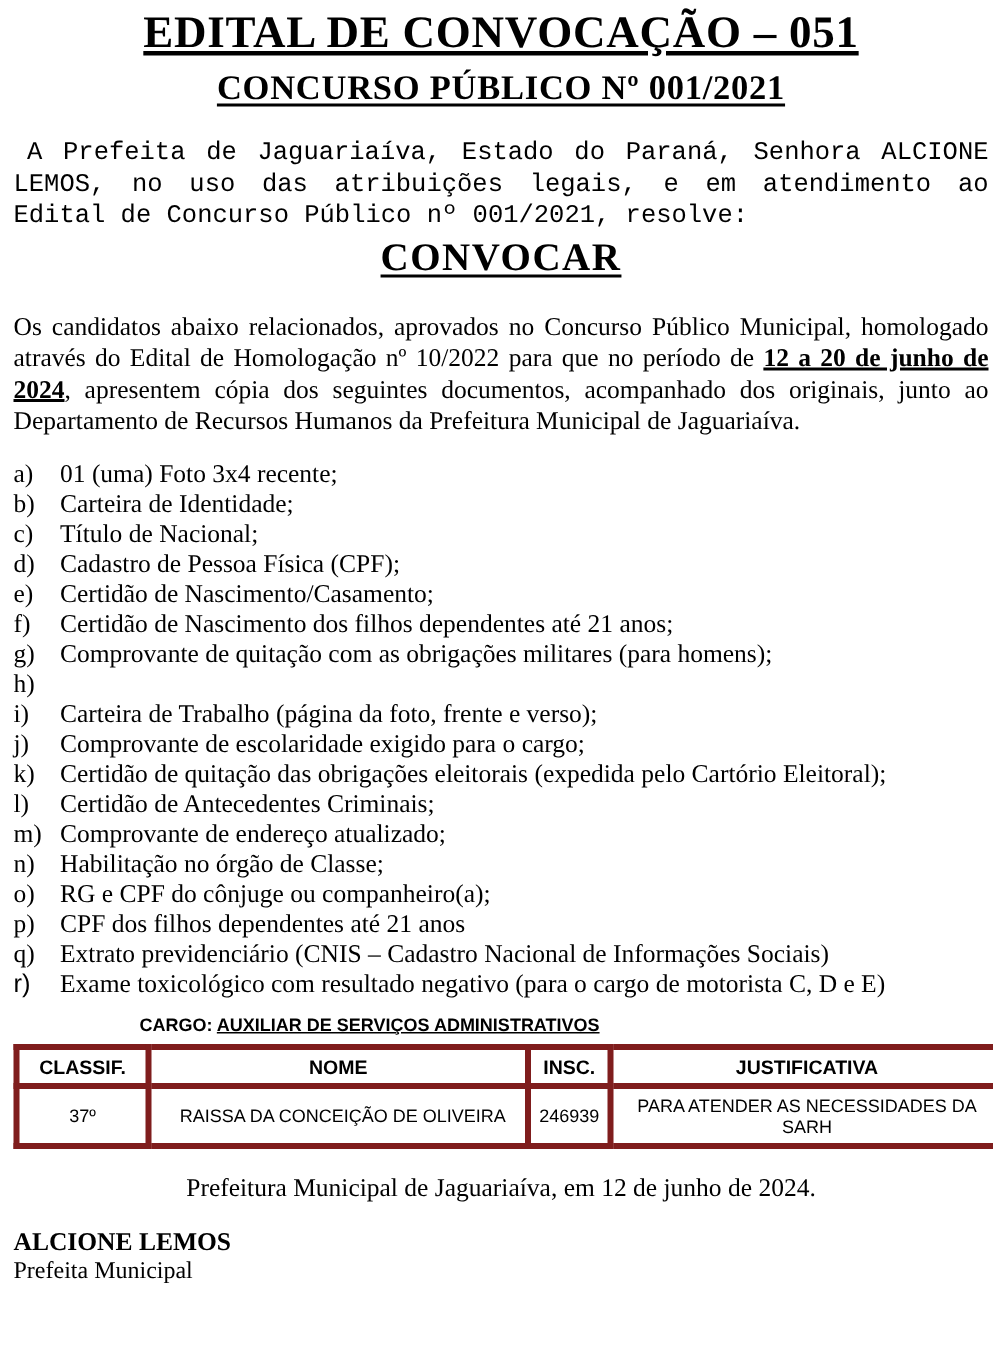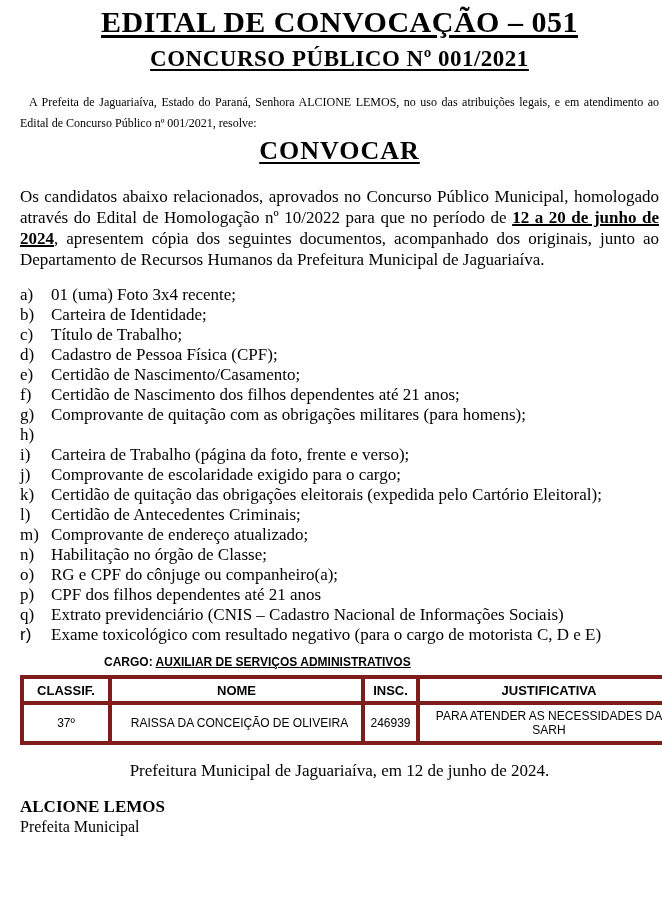--- a/index.html
+++ b/index.html
@@ -2,37 +2,37 @@
 <html lang="pt"><head>
 <meta charset="utf-8">
 <style>
   html,body { margin:0; padding:0; }
   body {
     width:662px; height:897px;
     background:#ffffff; color:#000000;
     font-family:"Liberation Serif", serif;
     overflow:hidden;
   }
-  .page { padding:3px 3px 0 20px; }
+  .page { padding:3px 3px 0 9px; }
 
   .doc-title {
     margin:0; text-align:center;
     font-size:30px; font-weight:bold; line-height:37px;
     letter-spacing:0.5px;
     text-decoration:underline; text-decoration-thickness:2.5px; text-underline-offset:3px;
   }
   .doc-subtitle {
     margin:4px 0 0; text-align:center;
     font-size:23px; font-weight:bold; line-height:29px;
     letter-spacing:0.5px;
     text-decoration:underline; text-decoration-thickness:2px; text-underline-offset:3px;
   }
   .intro {
-    margin:19px 0 0; font-size:12px; line-height:21px;
-    text-align:justify; text-indent:9px;
+    margin:19px 0 0; font-size:17px; line-height:21px;
+    text-align:justify; text-indent:9px;font-family:Liberation Mono, monospace;
   }
   .convocar {
     margin:1px 0 0; text-align:center;
     font-size:26px; font-weight:bold; line-height:31px;
     letter-spacing:1px;
     text-decoration:underline; text-decoration-thickness:2px; text-underline-offset:3px;
   }
   .body-par {
     margin:20px 0 0; font-size:17px; line-height:21px; text-align:justify;
   }
@@ -89,21 +89,21 @@
     <li>
         <span class="marker">a)</span>
         <span>01 (uma) Foto 3x4 recente;</span>
       </li>
     <li>
         <span class="marker">b)</span>
         <span>Carteira de Identidade;</span>
       </li>
     <li>
         <span class="marker">c)</span>
-        <span>Título de Trabalho;</span>
+        <span>Título de Nacional;</span>
       </li>
     <li>
         <span class="marker">d)</span>
         <span>Cadastro de Pessoa Física (CPF);</span>
       </li>
     <li>
         <span class="marker">e)</span>
         <span>Certidão de Nascimento/Casamento;</span>
       </li>
     <li>

